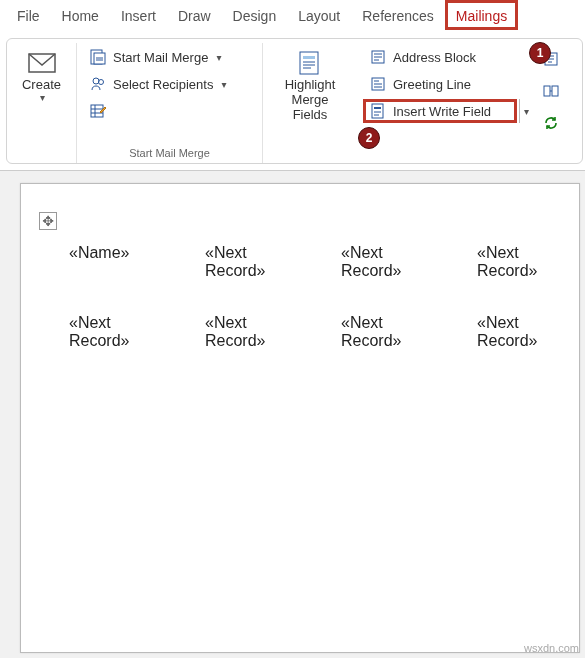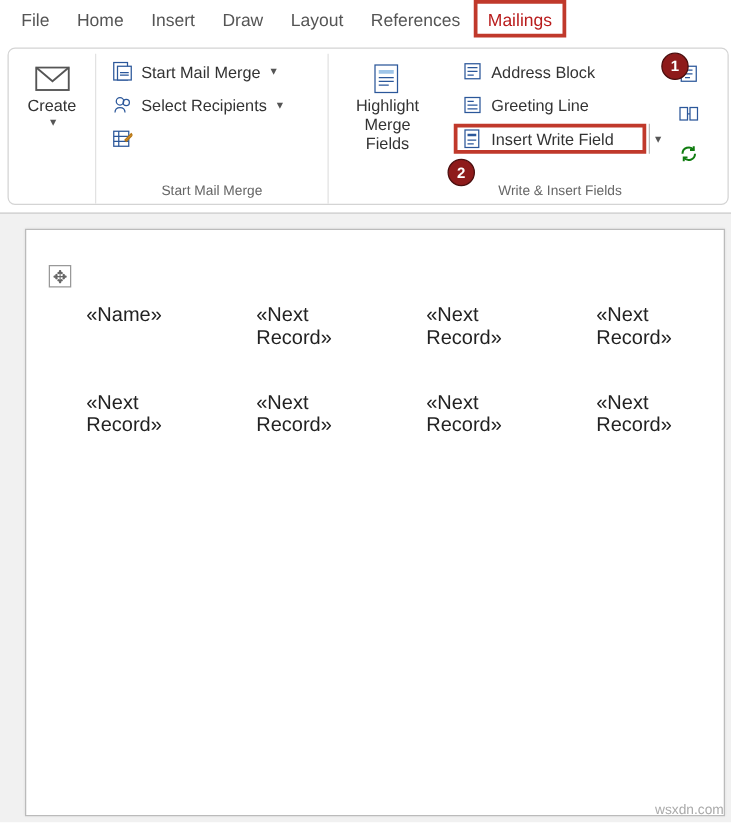--- a/index.html
+++ b/index.html
@@ -175,20 +175,21 @@
     svg { display:block; }
   </style>
 </head>
 <body>
 
 <div class="tabbar">
   <div class="tab">File</div>
   <div class="tab">Home</div>
   <div class="tab">Insert</div>
   <div class="tab">Draw</div>
+  <div class="tab">Design</div>
   <div class="tab">Layout</div>
   <div class="tab">References</div>
   <div class="tab active highlighted" style="position:relative;">
     <span>Mailings</span>
   </div>
 </div>
 <div class="badge" style="top:42px; right:34px;">1</div>
 
 <div class="ribbon">
 
@@ -295,21 +296,20 @@
                 </svg>
             </span>
             <span>Insert Write Field</span>
           </div>
           <div class="split-right">
             <span>▾</span>
           </div>
         </div>
       </div>
     </div>
-    <div class="group-label">Write &amp; Insert Fields</div>
   </div>
 
   <div class="sidecol">
     <span class="tinyicon">
       <svg width="16" height="16" viewBox="0 0 16 16">
           <rect x="2" y="2" width="12" height="12" fill="none" stroke="#2b579a"></rect>
           <path d="M5 5h6M5 8h6M5 11h4" stroke="#2b579a"></path>
         </svg>
     </span>
     <span class="tinyicon">

